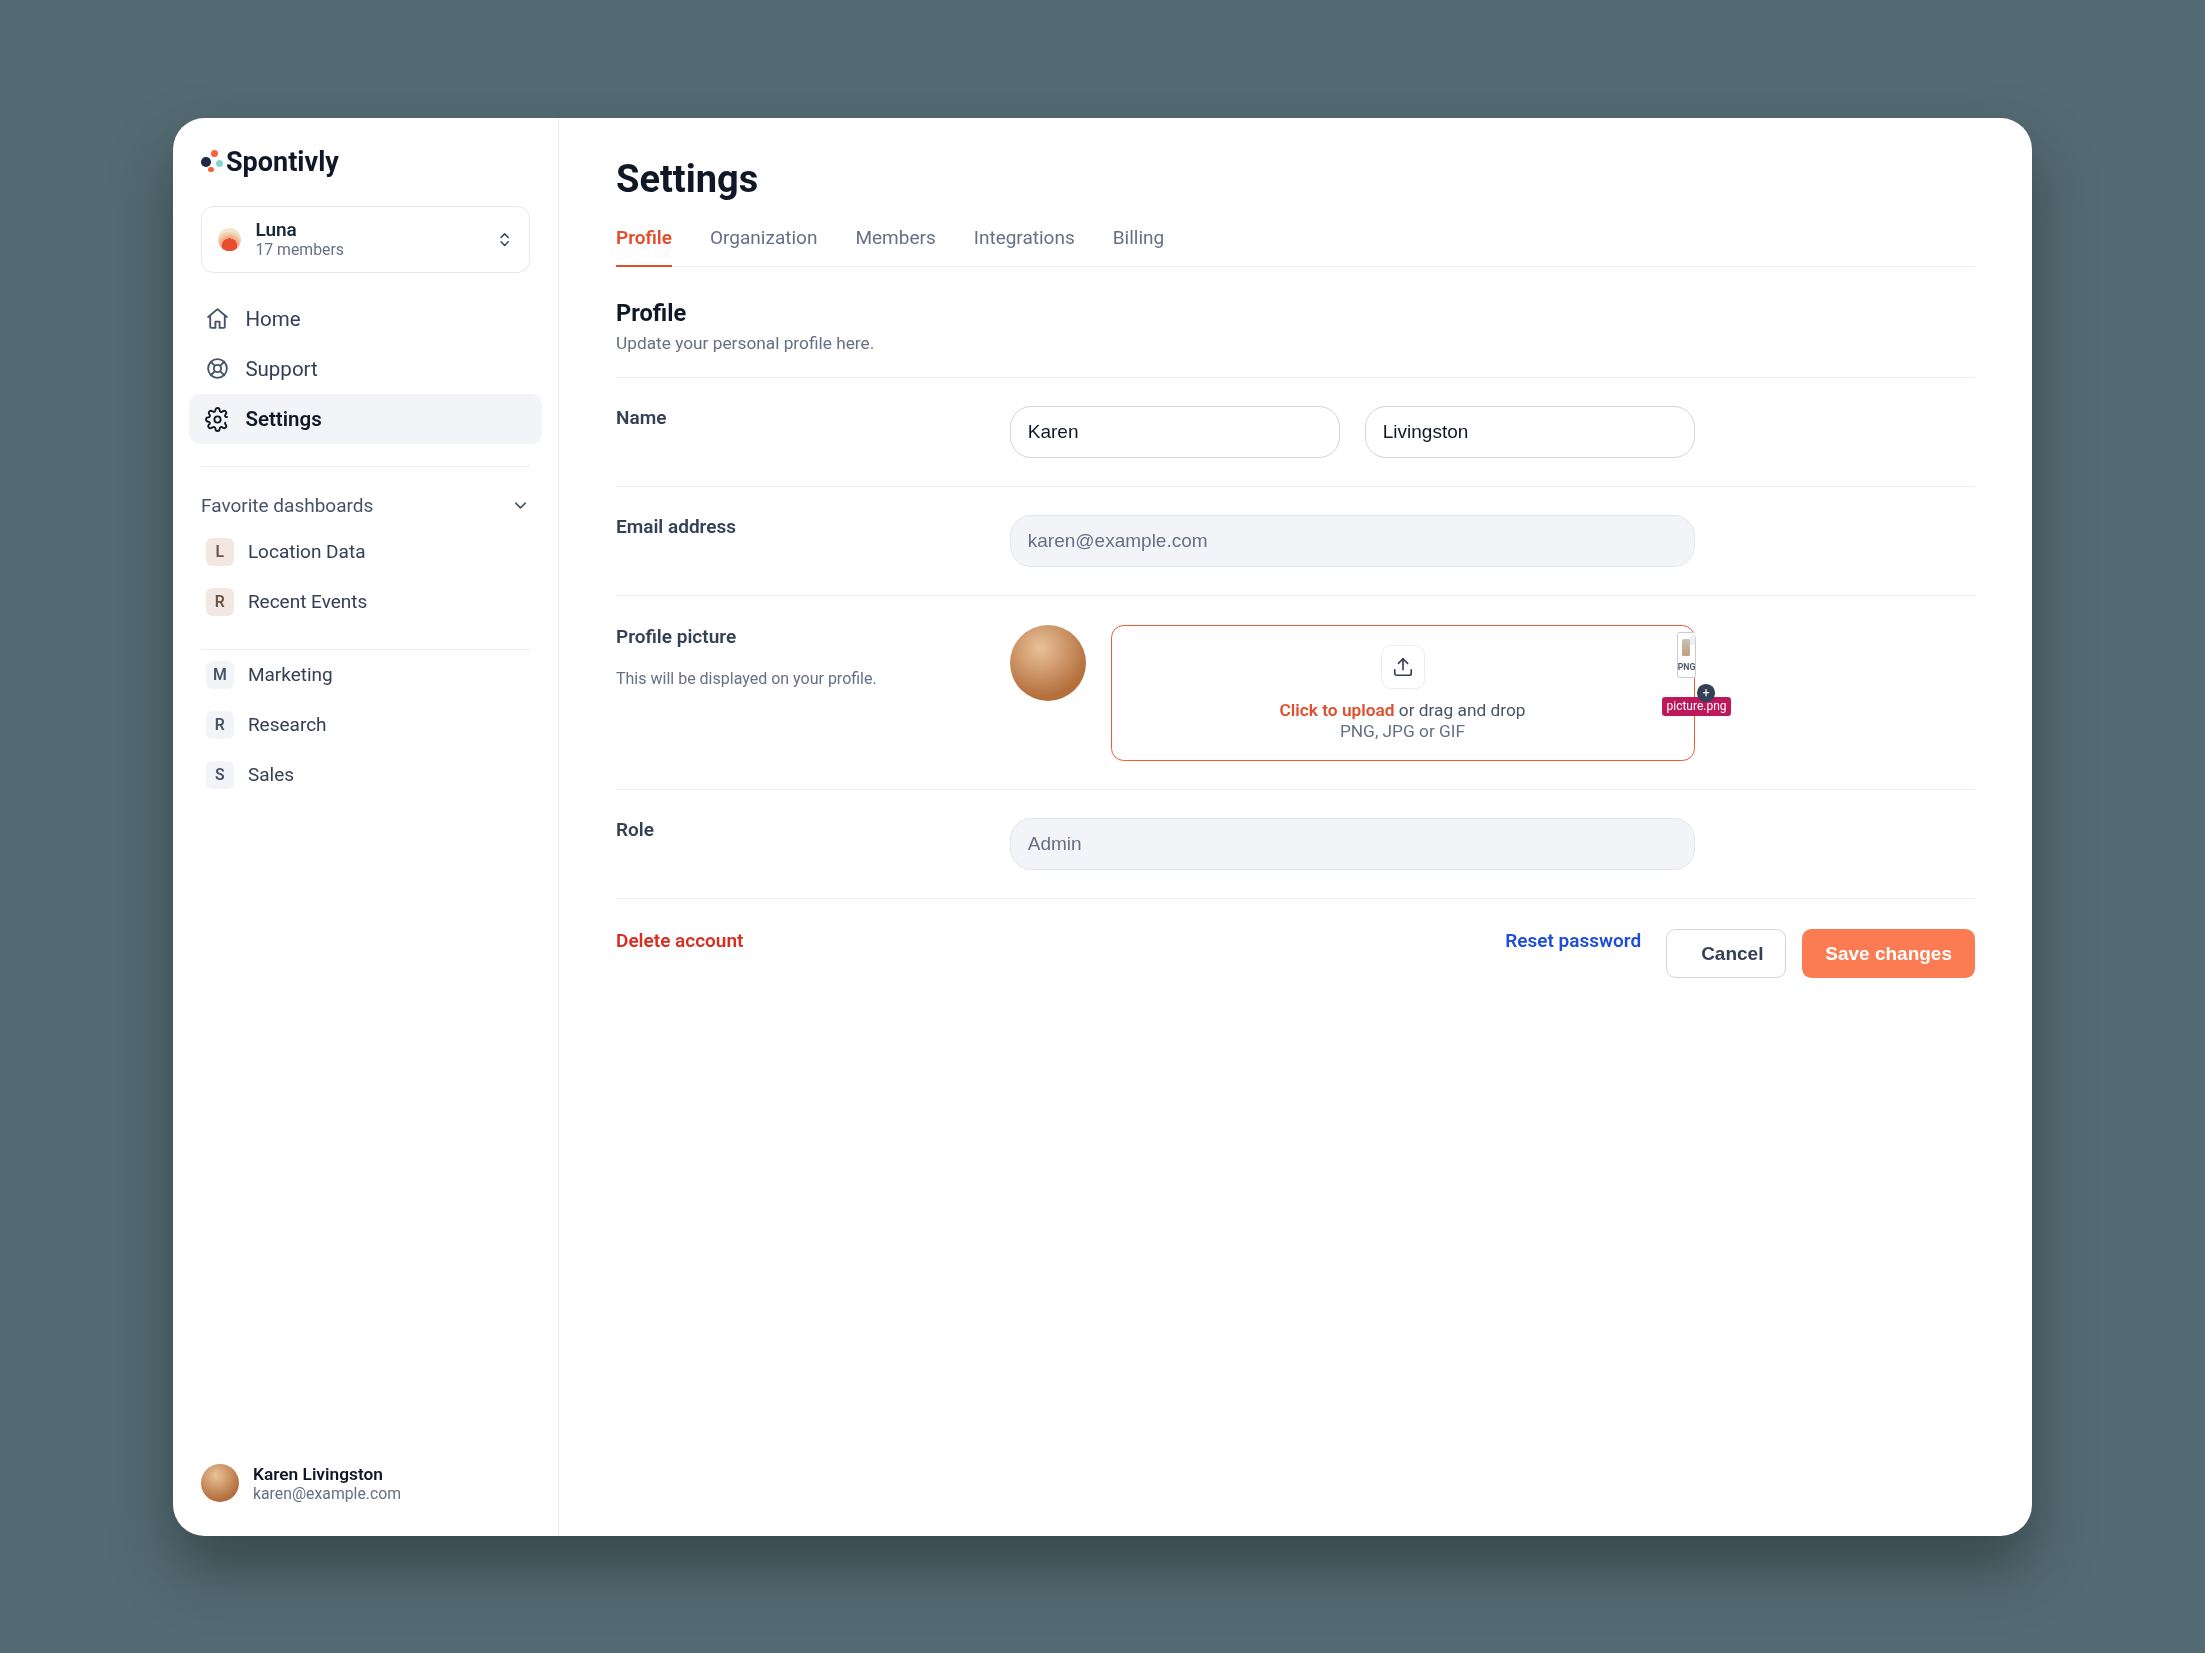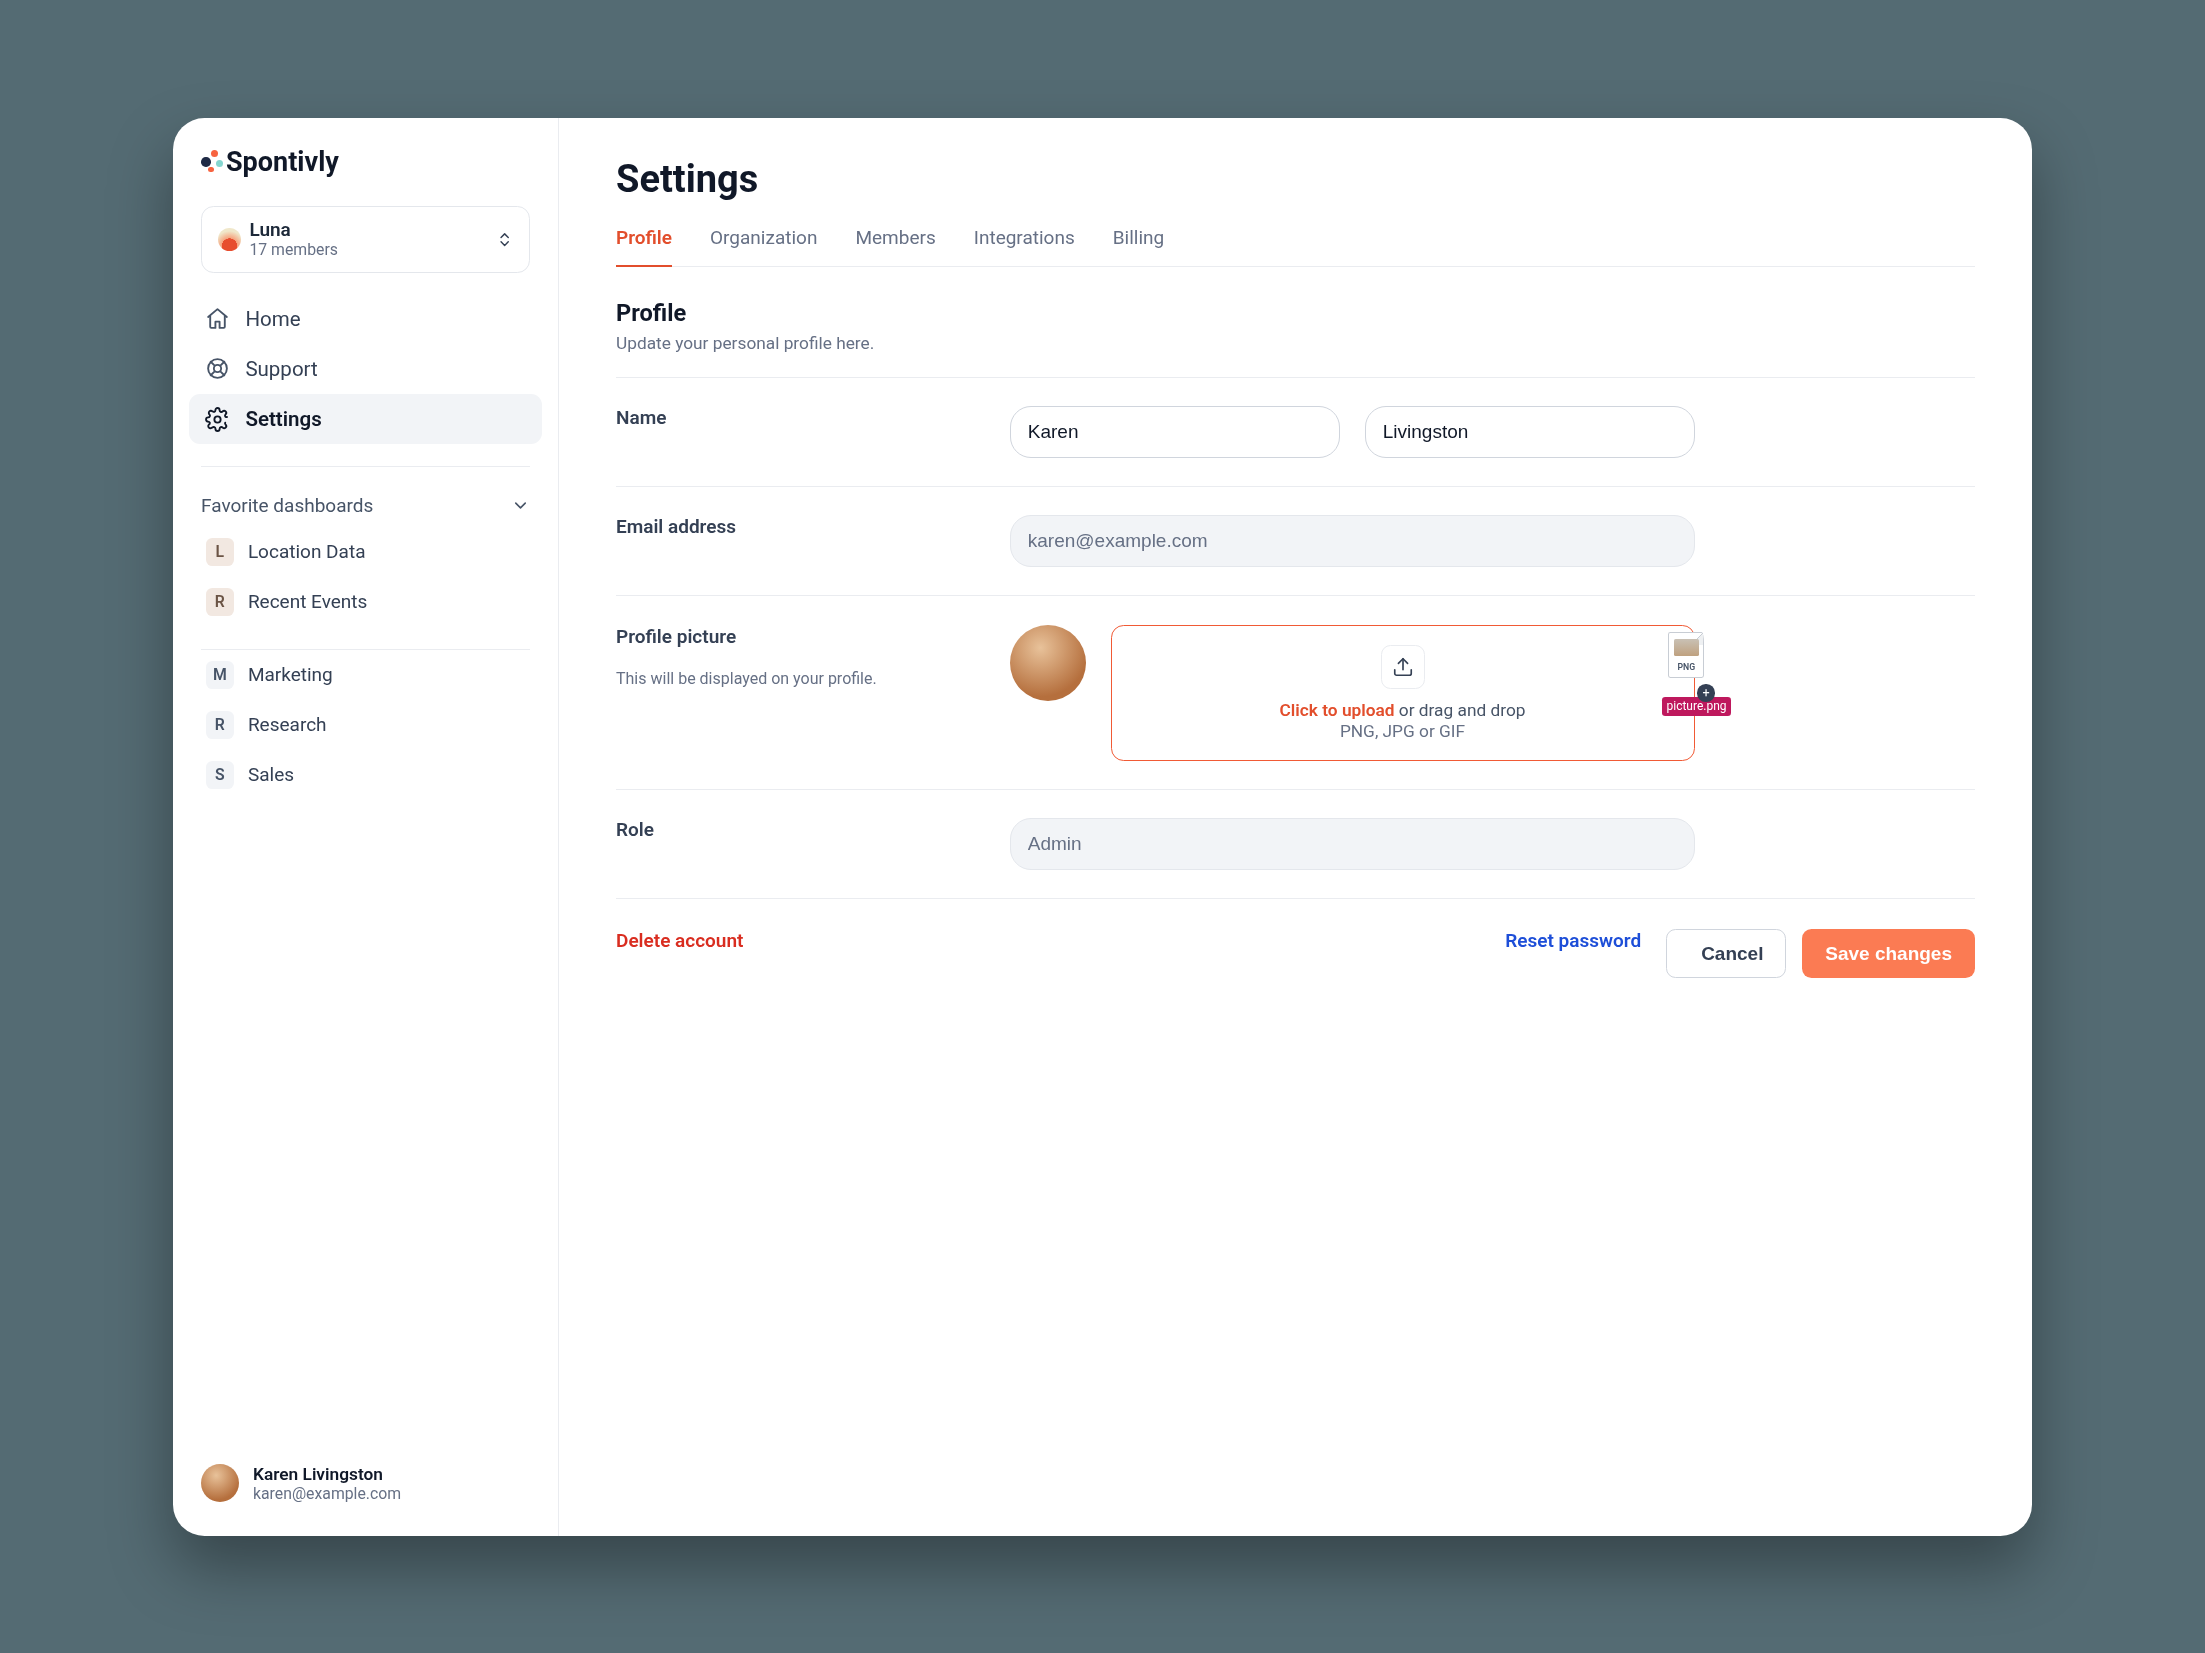--- a/index.html
+++ b/index.html
@@ -41,21 +41,21 @@
 .brand-logo .d4 { width: 5.5px; height: 5.5px; background:#f76340; left:7px; top:17.3px; }
 .brand-name { font-size: 27px; font-weight: 700; color:#101828; }
 
 .org-switcher {
   margin: 0 28px;
   border: 1.2px solid #e4e7ec;
   border-radius: 12.6px;
   padding: 12.6px 15.8px;
   display: flex;
   align-items: center;
-  gap: 8px;
+  gap: 14px;
   cursor: pointer;
 }
 .org-avatar {
   width: 23.6px; height: 23.6px; border-radius: 50%;
   background: radial-gradient(circle at 50% 78%, #e74d2e 0%, #e74d2e 35%, #f6a27d 36%, #f0e7ca 70%);
 }
 .org-info { flex:1; }
 .org-info .name { font-size: 19px; font-weight: 600; color:#1d2939; line-height:1.1; }
 .org-info .sub { font-size: 15.8px; color:#667085; }
 .chev-updown { width: 17.3px; height: 17.3px; color:#344054; }
@@ -179,21 +179,21 @@
 .dz-text1 .accent { color:#e24e2c; font-weight:600; }
 .dz-text2 { font-size:17.3px; color:#667085; margin-top:1.6px;}
 
 .dragging-file {
   position:absolute;
   right:-17.3px; top:6.3px;
   width:49px;
   text-align:center;
 }
 .file-icn {
-  width:36px; height:46px;
+  width:19px; height:46px;
   margin:0 auto;
   background:#fff;
   border:1.2px solid #c8cdd4;
   border-radius:2.4px 2.4px 2.4px 2.4px / 2.4px 11px 2.4px 2.4px;
   position:relative;
 }
 .file-icn::before {
   content:""; position:absolute; right:0; top:0;
   width:12.6px; height:12.6px; background:linear-gradient(135deg, transparent 48%, #c8cdd4 50%, #eef0f2 52%);
 }

